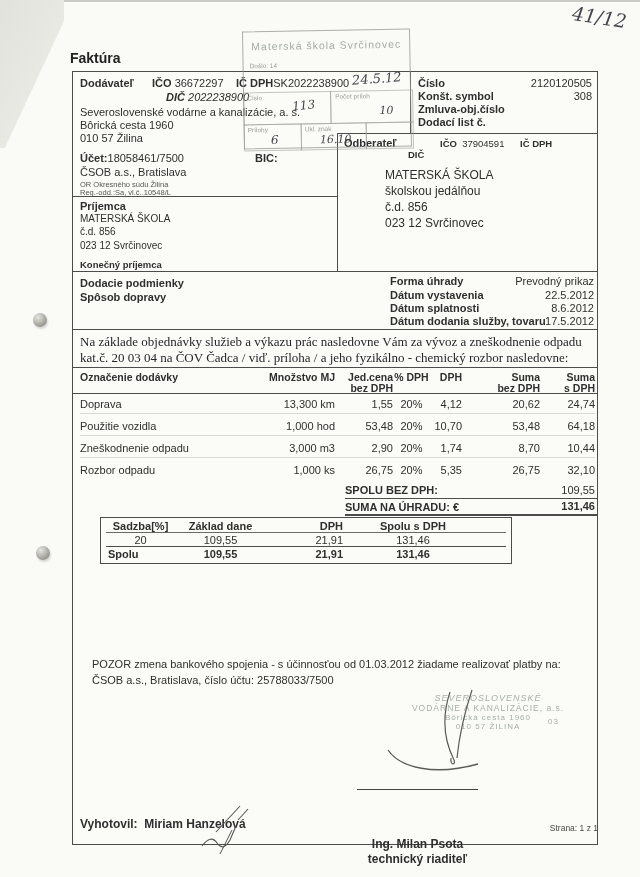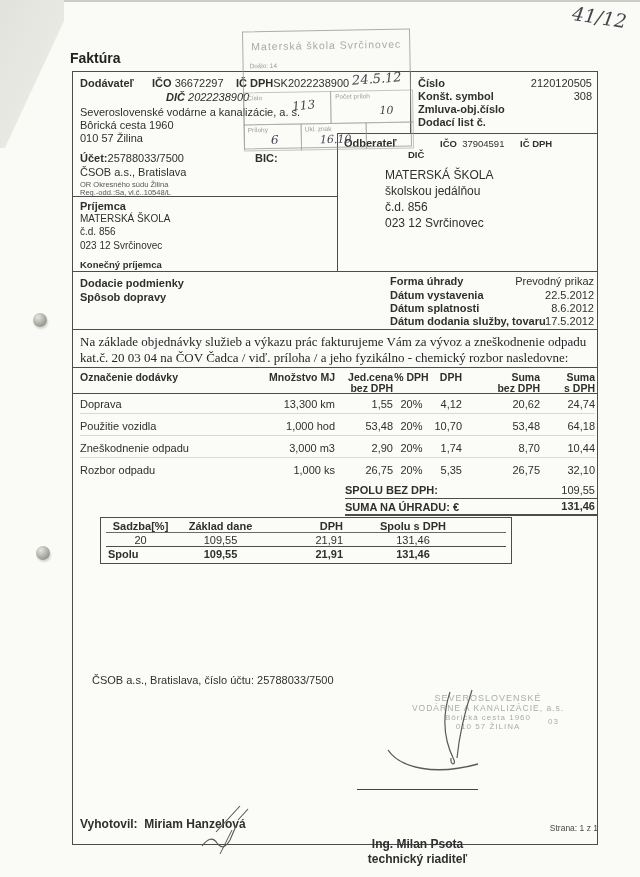--- a/index.html
+++ b/index.html
@@ -81,21 +81,21 @@
     <span class="b">IČ DPH</span><span>SK2022238900</span>
   </div>
   <div class="abs hand" style="left:352px;top:71px;font-size:13px;transform:rotate(-4deg);">24.5.12</div>
   <div class="abs t11" style="left:166px;top:91px;font-style:italic;">
     <span class="b">DIČ</span>&nbsp;<span>2022238900</span>
   </div>
   <div class="abs t11" style="left:80px;top:106px;">Severoslovenské vodárne a kanalizácie, a. s.</div>
   <div class="abs t11" style="left:80px;top:119px;">Bôrická cesta 1960</div>
   <div class="abs t11" style="left:80px;top:132px;">010 57  Žilina</div>
   <div class="abs t11" style="left:80px;top:152px;">
-    <span class="b">Účet:</span><span>25788033/7500</span>
+    <span class="b">Účet:</span><span>18058461/7500</span>
   </div>
   <div class="abs b t11" style="left:255px;top:152px;">BIC:</div>
   <div class="abs t11" style="left:80px;top:166px;">ČSOB a.s., Bratislava</div>
   <div class="abs" style="left:80px;top:180px;font-size:7.5px;color:#555;">OR Okresného súdu Žilina</div>
   <div class="abs" style="left:80px;top:188px;font-size:7.5px;color:#555;">Reg.-odd.:Sa, vl.č..10548/L</div>
 
   <div class="abs line" style="left:72px;top:196px;width:265px;height:1.3px;"></div>
   <div class="abs b t11" style="left:80px;top:200px;">Príjemca</div>
   <div class="abs t10" style="left:80px;top:213px;">MATERSKÁ ŠKOLA</div>
   <div class="abs t10" style="left:80px;top:226px;">č.d. 856</div>
@@ -153,21 +153,21 @@
   <div class="abs t11 r" style="left:470px;top:275px;width:124px;">Prevodný prikaz</div>
   <div class="abs b t11" style="left:390px;top:289px;">Dátum vystavenia</div>
   <div class="abs t11 r" style="left:470px;top:289px;width:124px;">22.5.2012</div>
   <div class="abs b t11" style="left:390px;top:302px;">Dátum splatnosti</div>
   <div class="abs t11 r" style="left:470px;top:302px;width:124px;">8.6.2012</div>
   <div class="abs b t11" style="left:390px;top:315px;">Dátum dodania služby, tovaru</div>
   <div class="abs t11 r" style="left:470px;top:315px;width:124px;">17.5.2012</div>
 
   <div class="abs line" style="left:72px;top:329px;width:526px;height:1.3px;"></div>
   <div class="abs serif" style="left:80px;top:334px;width:510px;font-size:13px;line-height:16px;color:#26262a;">
-    <div>Na základe objednávky služieb a výkazu prác fakturujeme Vám za vývoz a zneškodnenie odpadu</div>
+    <div>Na základe objednávky služieb a výkazu prác nasledovne Vám za vývoz a zneškodnenie odpadu</div>
     <div>kat.č. 20 03 04 na ČOV Čadca / viď. príloha / a jeho fyzikálno - chemický rozbor nasledovne:</div>
   </div>
   <div class="abs line" style="left:72px;top:367px;width:526px;height:1.3px;"></div>
 
   <div class="abs tbl-row b" style="top:372px;font-size:10.5px;line-height:11px;">
     <div class="cell-name">Označenie dodávky</div>
     <div class="cell-qty">Množstvo MJ</div>
     <div class="cell-unit">
       <div>Jed.cena</div>
       <div>bez DPH</div>
@@ -250,24 +250,25 @@
     <div class="vc4">131,46</div>
   </div>
   <div class="abs line" style="left:106px;top:546px;width:400px;height:1.2px;"></div>
   <div class="abs vat-row b t11" style="top:548px;">
     <div class="vc1" style="text-align:left;">Spolu</div>
     <div class="vc2">109,55</div>
     <div class="vc3">21,91</div>
     <div class="vc4">131,46</div>
   </div>
 
+  <div class="abs t11" style="left:92px;top:658px;">POZOR zmena bankového spojenia - s účinnosťou od 01.03.2012 žiadame realizovať platby na:</div>
   <div class="abs t11" style="left:92px;top:674px;">ČSOB a.s., Bratislava, číslo účtu: 25788033/7500</div>
 
   <div class="abs ghost" style="left:398px;top:693px;width:180px;">
-    <div style="font-size:9px;">SEVEROSLOVENSKÉ</div>
+    <div style="font-size:9px;font-style:italic;">SEVEROSLOVENSKÉ</div>
     <div style="font-size:8.5px;">VODÁRNE A KANALIZÁCIE, a.s.</div>
     <div style="font-size:8px;">Bôrická cesta 1960</div>
     <div style="font-size:8px;">010 57 ŽILINA</div>
   </div>
   <div class="abs ghost" style="left:548px;top:717px;font-size:8px;">03</div>
 
   <svg class="abs" style="left:380px;top:688px;" width="140" height="100" viewBox="0 0 140 100">
     <path d="M8,62 C20,80 55,88 98,76" stroke="#5a5a5a" stroke-width="1.3" fill="none"></path>
     <path d="M70,4 C62,28 64,52 74,72 C76,77 70,78 71,70" stroke="#5a5a5a" stroke-width="1.2" fill="none"></path>
     <path d="M92,2 C84,26 79,50 77,70" stroke="#5a5a5a" stroke-width="1.2" fill="none"></path>

